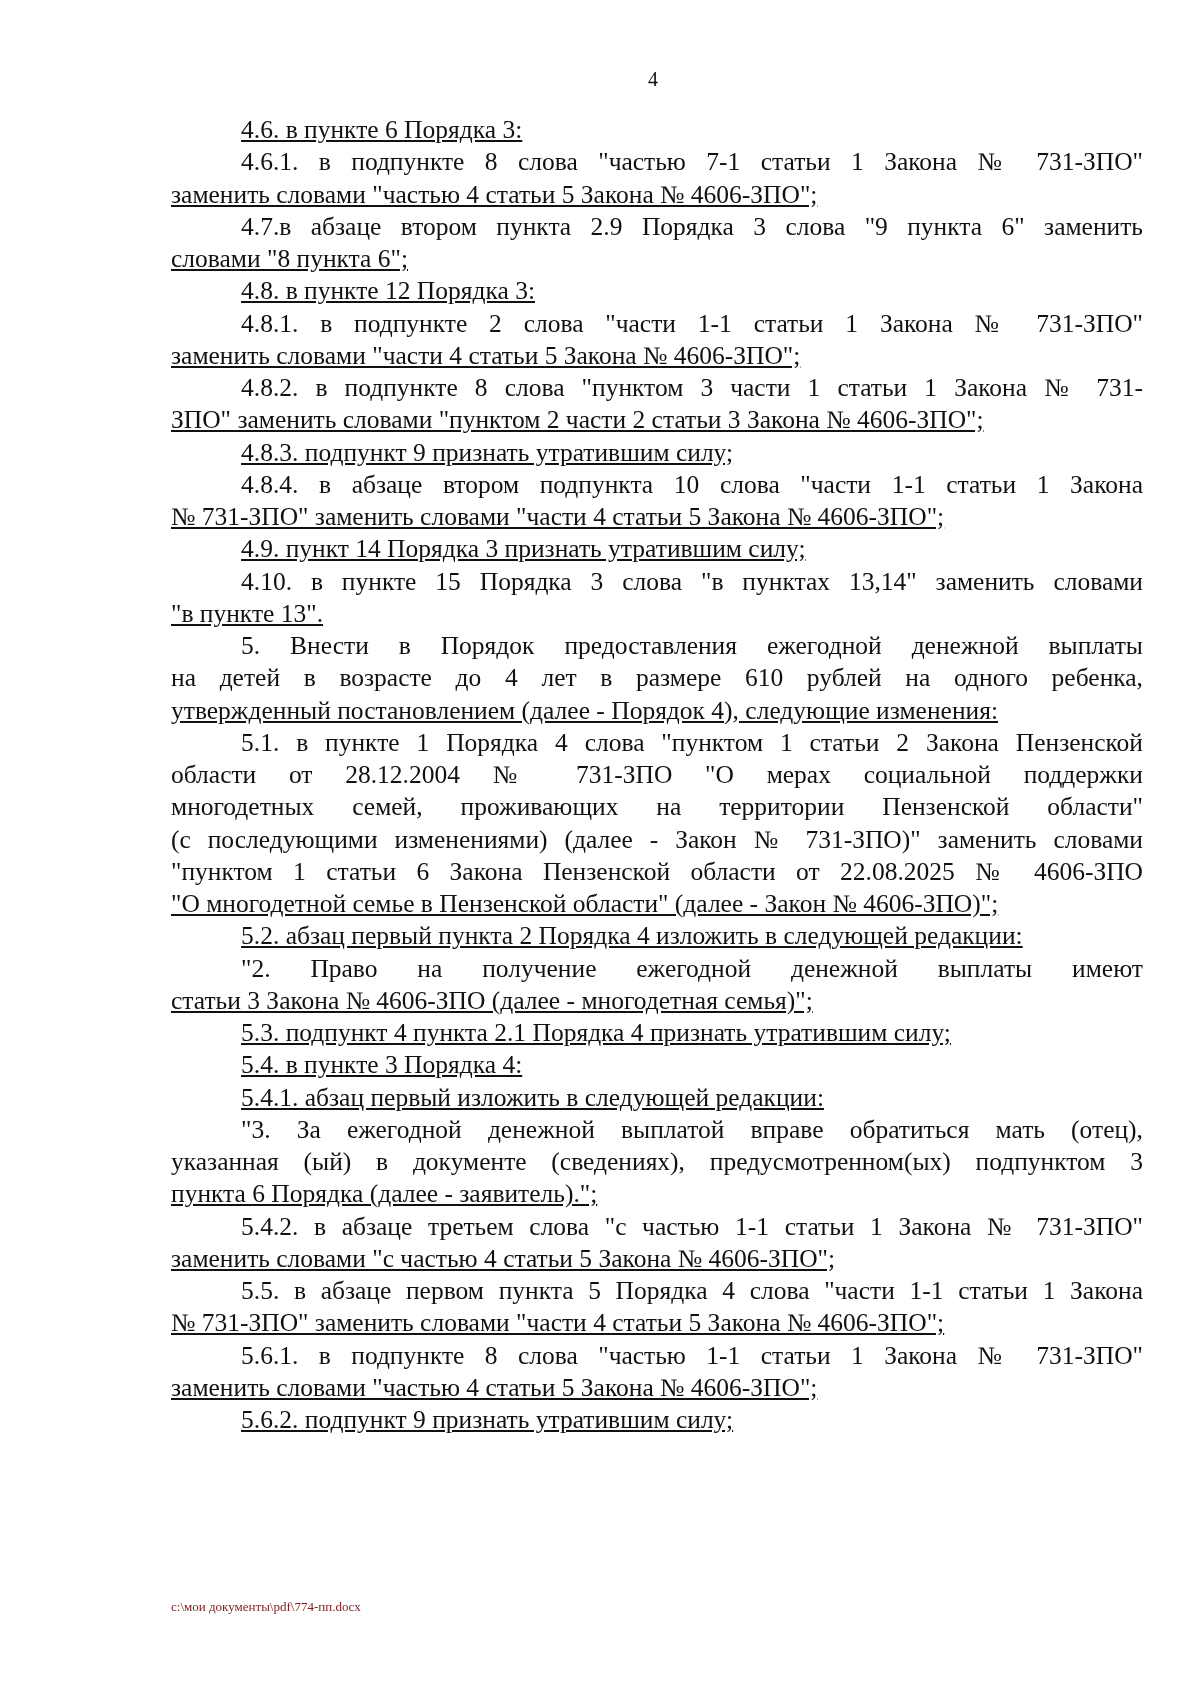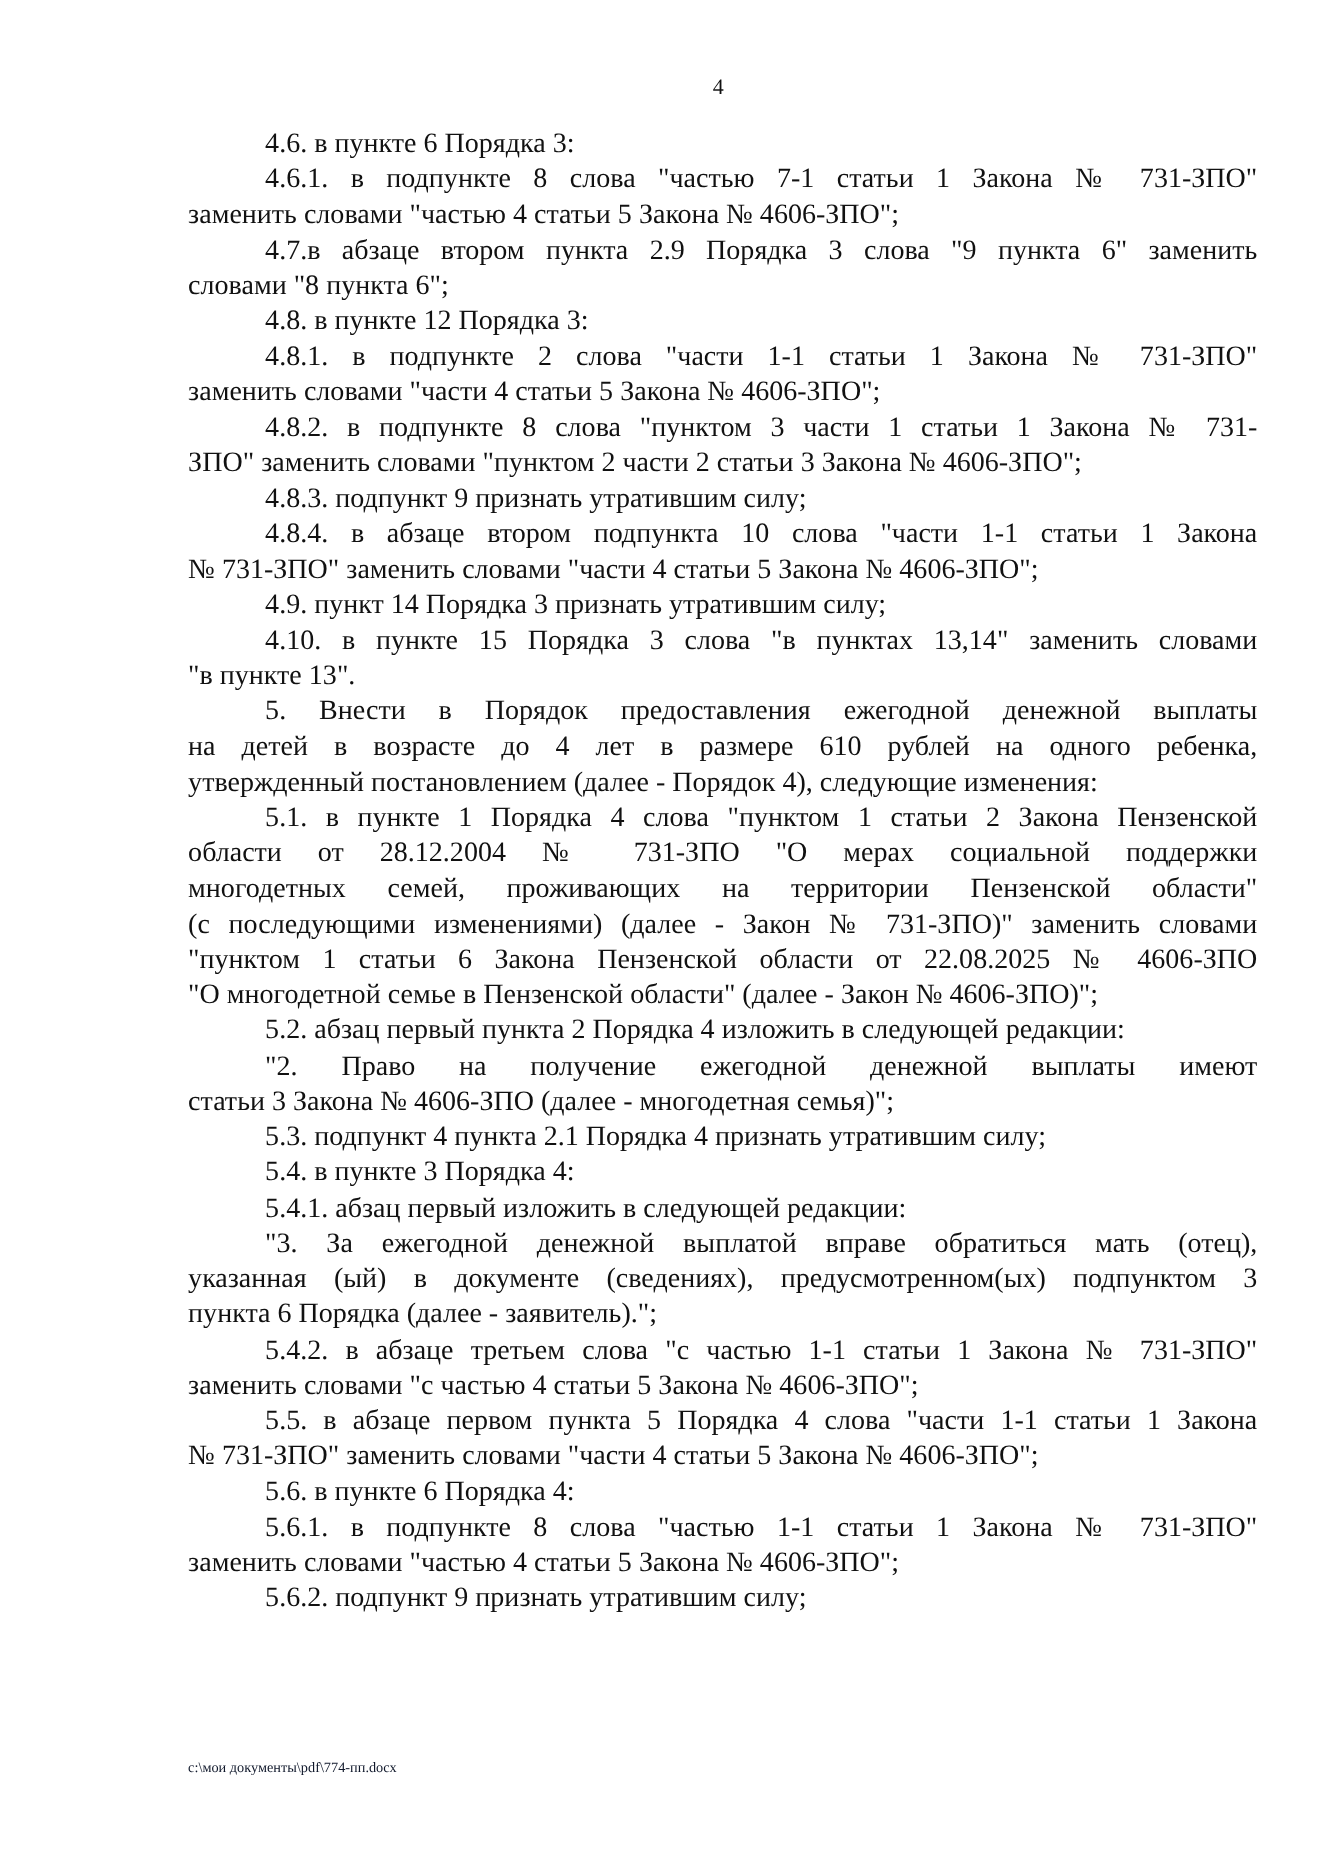--- a/index.html
+++ b/index.html
@@ -3,23 +3,23 @@
 <meta charset="utf-8">
 <style>
   html, body { margin: 0; padding: 0; background: #ffffff; }
   body { width: 1200px; height: 1697px; position: relative; overflow: hidden;
          font-family: "Liberation Serif", "DejaVu Serif", serif; color: #111; }
   .page-number { position: absolute; top: 68px; left: 0; width: 1306px; text-align: center;
                  font-size: 20px; }
   .body { position: absolute; top: 114px; left: 171px; width: 972px; font-size: 25.5px; }
   .line { height: 32.25px; line-height: 32.25px; white-space: nowrap; overflow: visible;
           text-align: justify; text-align-last: justify; }
-  .line.last { text-align-last: left; }
+  .line.last { text-align-last: left; text-decoration: underline; }
   .line.indent { padding-left: 70px; }
-  .footer { position: absolute; top: 1599px; left: 171px; font-size: 13px; color: #0f172a; }
+  .footer { position: absolute; top: 1599px; left: 171px; font-size: 13px; color: #7f1d1d; }
 </style>
 </head>
 <body>
 
 <div class="page-number">4</div>
 
 <div class="body" id="doc-body">
     <div class="line indent last">4.6. в пункте 6 Порядка 3:</div>
     <div class="line indent">4.6.1. в подпункте 8 слова "частью 7-1 статьи 1 Закона № 731-ЗПО"</div>
     <div class="line last">заменить словами "частью 4 статьи 5 Закона № 4606-ЗПО";</div>
@@ -51,19 +51,18 @@
     <div class="line indent last">5.3. подпункт 4 пункта 2.1 Порядка 4 признать утратившим силу;</div>
     <div class="line indent last">5.4. в пункте 3 Порядка 4:</div>
     <div class="line indent last">5.4.1. абзац первый изложить в следующей редакции:</div>
     <div class="line indent">"3. За ежегодной денежной выплатой вправе обратиться мать (отец),</div>
     <div class="line">указанная (ый) в документе (сведениях), предусмотренном(ых) подпунктом 3</div>
     <div class="line last">пункта 6 Порядка (далее - заявитель).";</div>
     <div class="line indent">5.4.2. в абзаце третьем слова "с частью 1-1 статьи 1 Закона № 731-ЗПО"</div>
     <div class="line last">заменить словами "с частью 4 статьи 5 Закона № 4606-ЗПО";</div>
     <div class="line indent">5.5. в абзаце первом пункта 5 Порядка 4 слова "части 1-1 статьи 1 Закона</div>
     <div class="line last">№ 731-ЗПО" заменить словами "части 4 статьи 5 Закона № 4606-ЗПО";</div>
-    <div class="line indent last">5.6. в пункте 6 Порядка 4:</div>
     <div class="line indent">5.6.1. в подпункте 8 слова "частью 1-1 статьи 1 Закона № 731-ЗПО"</div>
     <div class="line last">заменить словами "частью 4 статьи 5 Закона № 4606-ЗПО";</div>
     <div class="line indent last">5.6.2. подпункт 9 признать утратившим силу;</div>
   </div>
 
 <div class="footer">c:\мои документы\pdf\774-пп.docx</div>
 
 </body></html>

